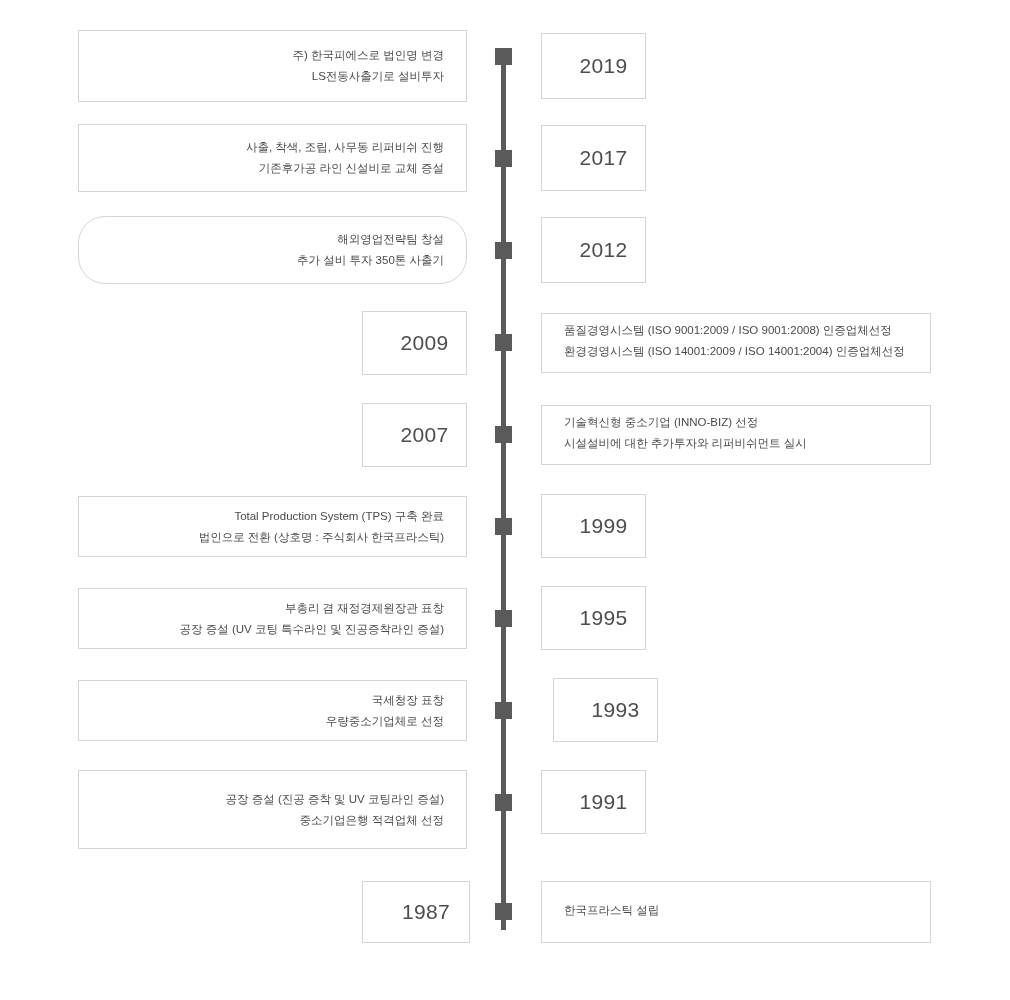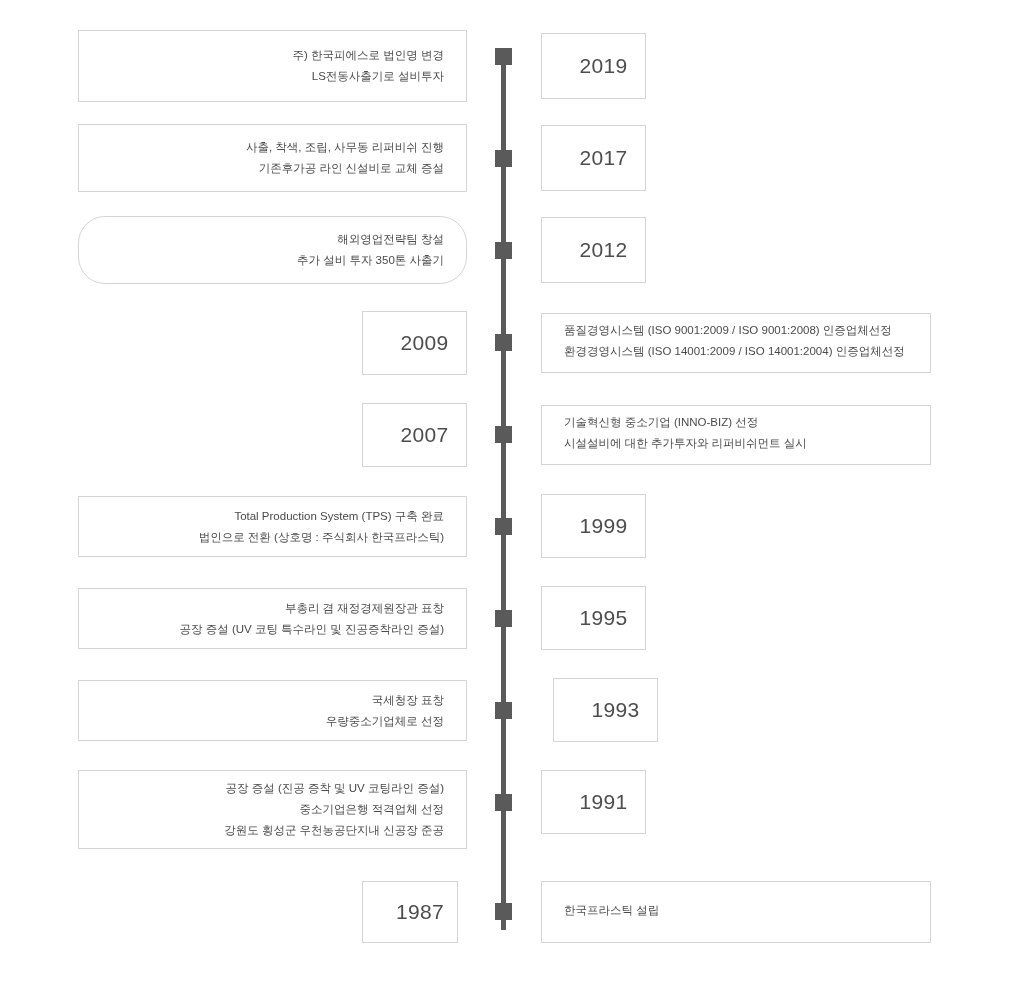--- a/index.html
+++ b/index.html
@@ -142,26 +142,25 @@
       <div class="line">국세청장 표창</div>
       <div class="line">우량중소기업체로 선정</div>
     </div>
     <div class="box yearbox" style="left: 541px; width: 105px; top: 678px; height: 64px; margin-left: 12px;">
       <span>1993</span>
     </div>
     <div class="marker" style="top: 702px;"></div>
     <div class="box desc left-side" style="left: 78px; width: 389px; top: 770px; height: 79px;">
       <div class="line">공장 증설 (진공 증착 및 UV 코팅라인 증설)</div>
       <div class="line">중소기업은행 적격업체 선정</div>
-      <div class="line">강원도 횡성군 우천농공단지내 신공장 준공</div>
     </div>
     <div class="box yearbox" style="left: 541px; width: 105px; top: 770px; height: 64px;">
       <span>1991</span>
     </div>
     <div class="marker" style="top: 794px;"></div>
     <div class="box desc right-side" style="left: 541px; width: 390px; top: 881px; height: 62px;">
       <div class="line">한국프라스틱 설립</div>
     </div>
-    <div class="box yearbox" style="left: 362px; width: 96px; top: 881px; height: 62px; text-align: right;">
+    <div class="box yearbox" style="left: 362px; width: 108px; top: 881px; height: 62px; text-align: right;">
       <span>1987</span>
     </div>
     <div class="marker" style="top: 903px;"></div>
   </div>
 
 </body></html>

